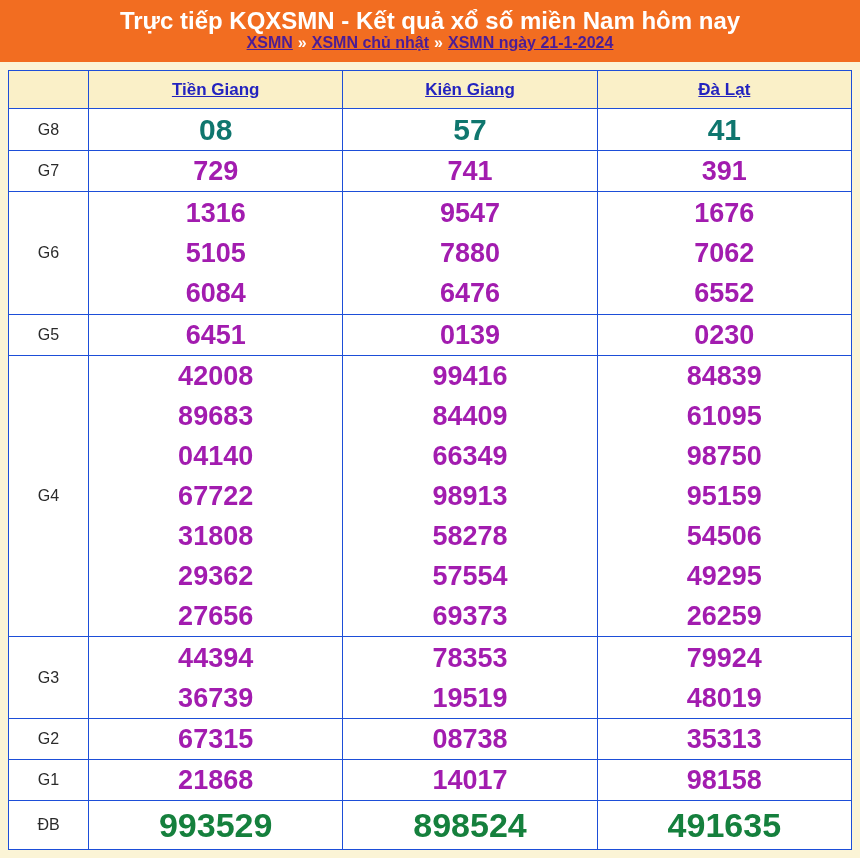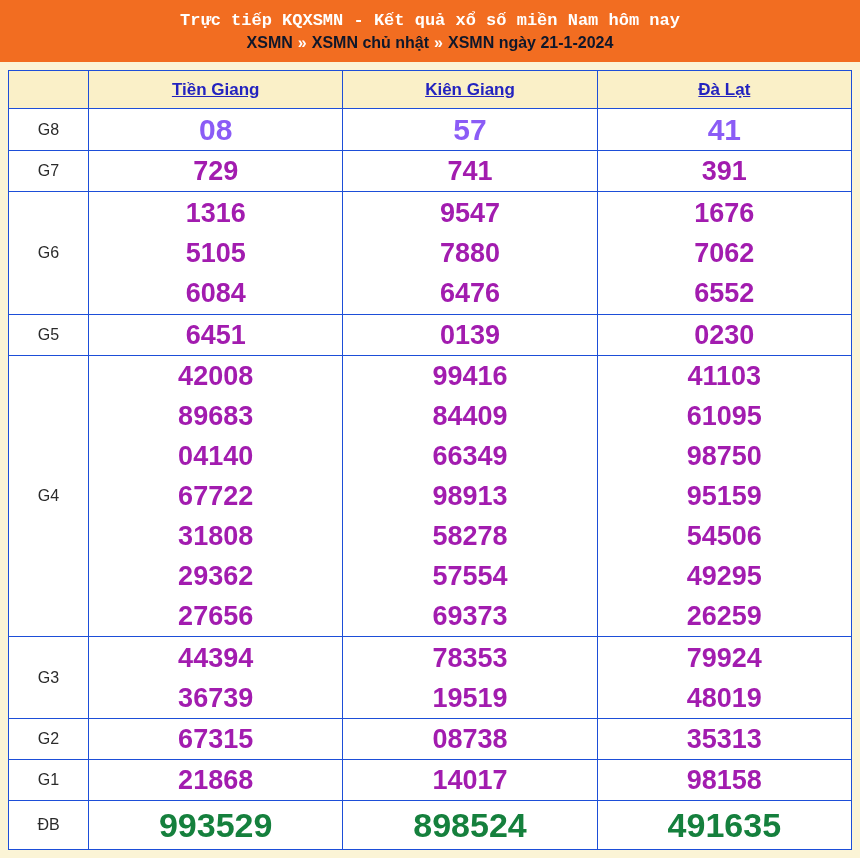--- a/index.html
+++ b/index.html
@@ -16,32 +16,32 @@
     height: 62px;
     background: #F26D21;
     display: flex;
     flex-direction: column;
     align-items: center;
     justify-content: center;
   }
   .title {
     color: #FFFFFF;
     font-weight: bold;
-    font-size: 17px;
+    font-size: 24px;
     line-height: 24px;
-    font-family: Liberation Mono, monospace;
   }
   .breadcrumb {
     font-size: 16px;
     line-height: 20px;
     color: #FFFFFF;
     font-weight: bold;
   }
   .breadcrumb a {
-    color: #0f172a;
+    color: #4c1d95;
+    text-decoration: underline;
     cursor: pointer;
     font-weight: bold;
   }
   .breadcrumb .sep {
     color: #FFFFFF;
     margin: 0 5px;
   }
 
   
   .table-wrap { margin: 8px 8px 0 8px; }
@@ -79,21 +79,21 @@
   }
 
   .num {
     font-weight: bold;
     color: #a21caf;
     font-size: 27px;
     line-height: 40px;
   }
   tr.row-single td { height: 41px; }
   tr.row-g8 td { height: 41px; }
-  tr.row-g8 .num { color: #8b5cf6; font-size: 30px; line-height: 41px; }
+  tr.row-g8 .num { color: #0f766e; font-size: 30px; line-height: 41px; }
   tr.row-g6 td { height: 123px; }
   tr.row-g4 td { height: 281px; }
   tr.row-g3 td { height: 82px; }
   tr.row-db td { height: 48px; }
   tr.row-db .num { color: #15803d; font-size: 34px; line-height: 48px; }
 </style>
 </head>
 <body>
 
 <div class="topbar">
@@ -192,21 +192,21 @@
       <td>
         <div class="num">99416</div>
         <div class="num">84409</div>
         <div class="num">66349</div>
         <div class="num">98913</div>
         <div class="num">58278</div>
         <div class="num">57554</div>
         <div class="num">69373</div>
       </td>
       <td>
-        <div class="num">41103</div>
+        <div class="num">84839</div>
         <div class="num">61095</div>
         <div class="num">98750</div>
         <div class="num">95159</div>
         <div class="num">54506</div>
         <div class="num">49295</div>
         <div class="num">26259</div>
       </td>
     </tr>
 
     <tr class="row-g3">

